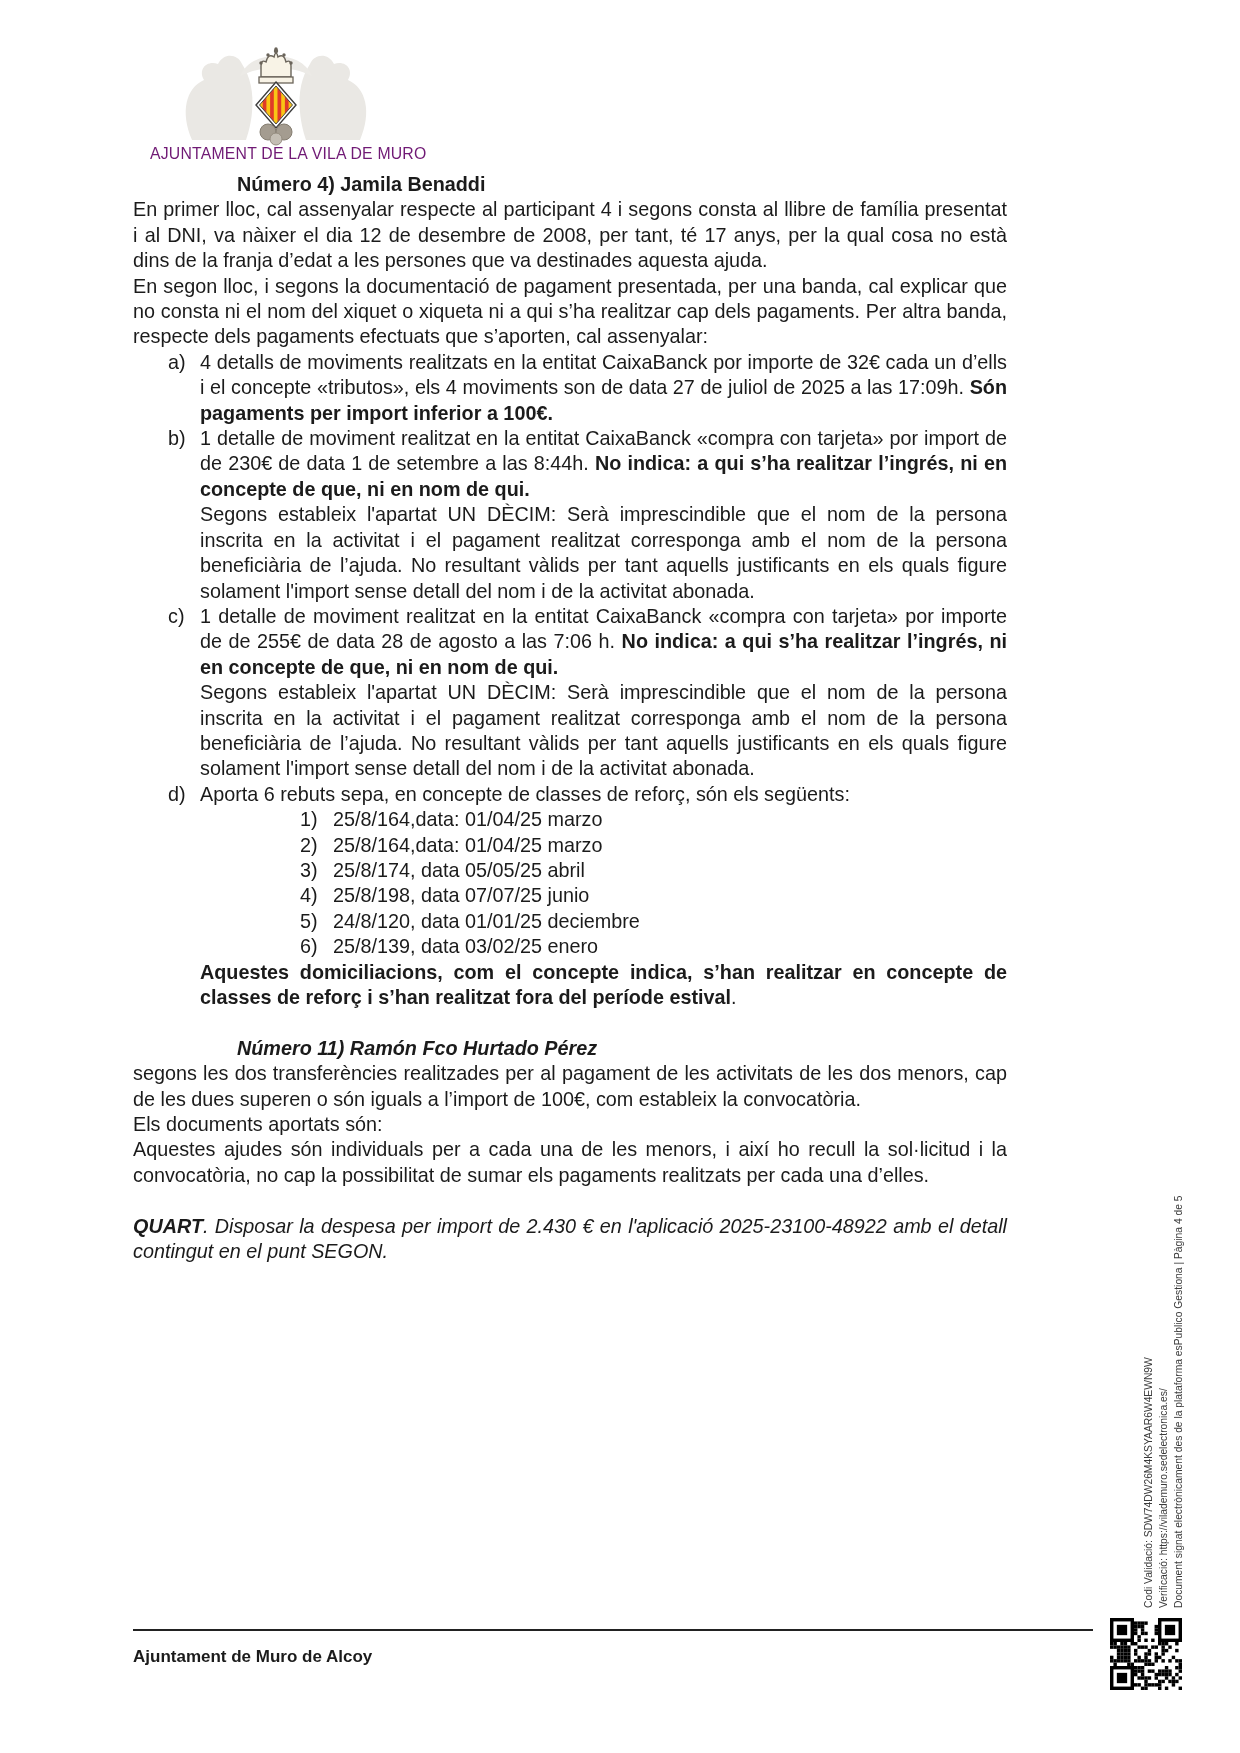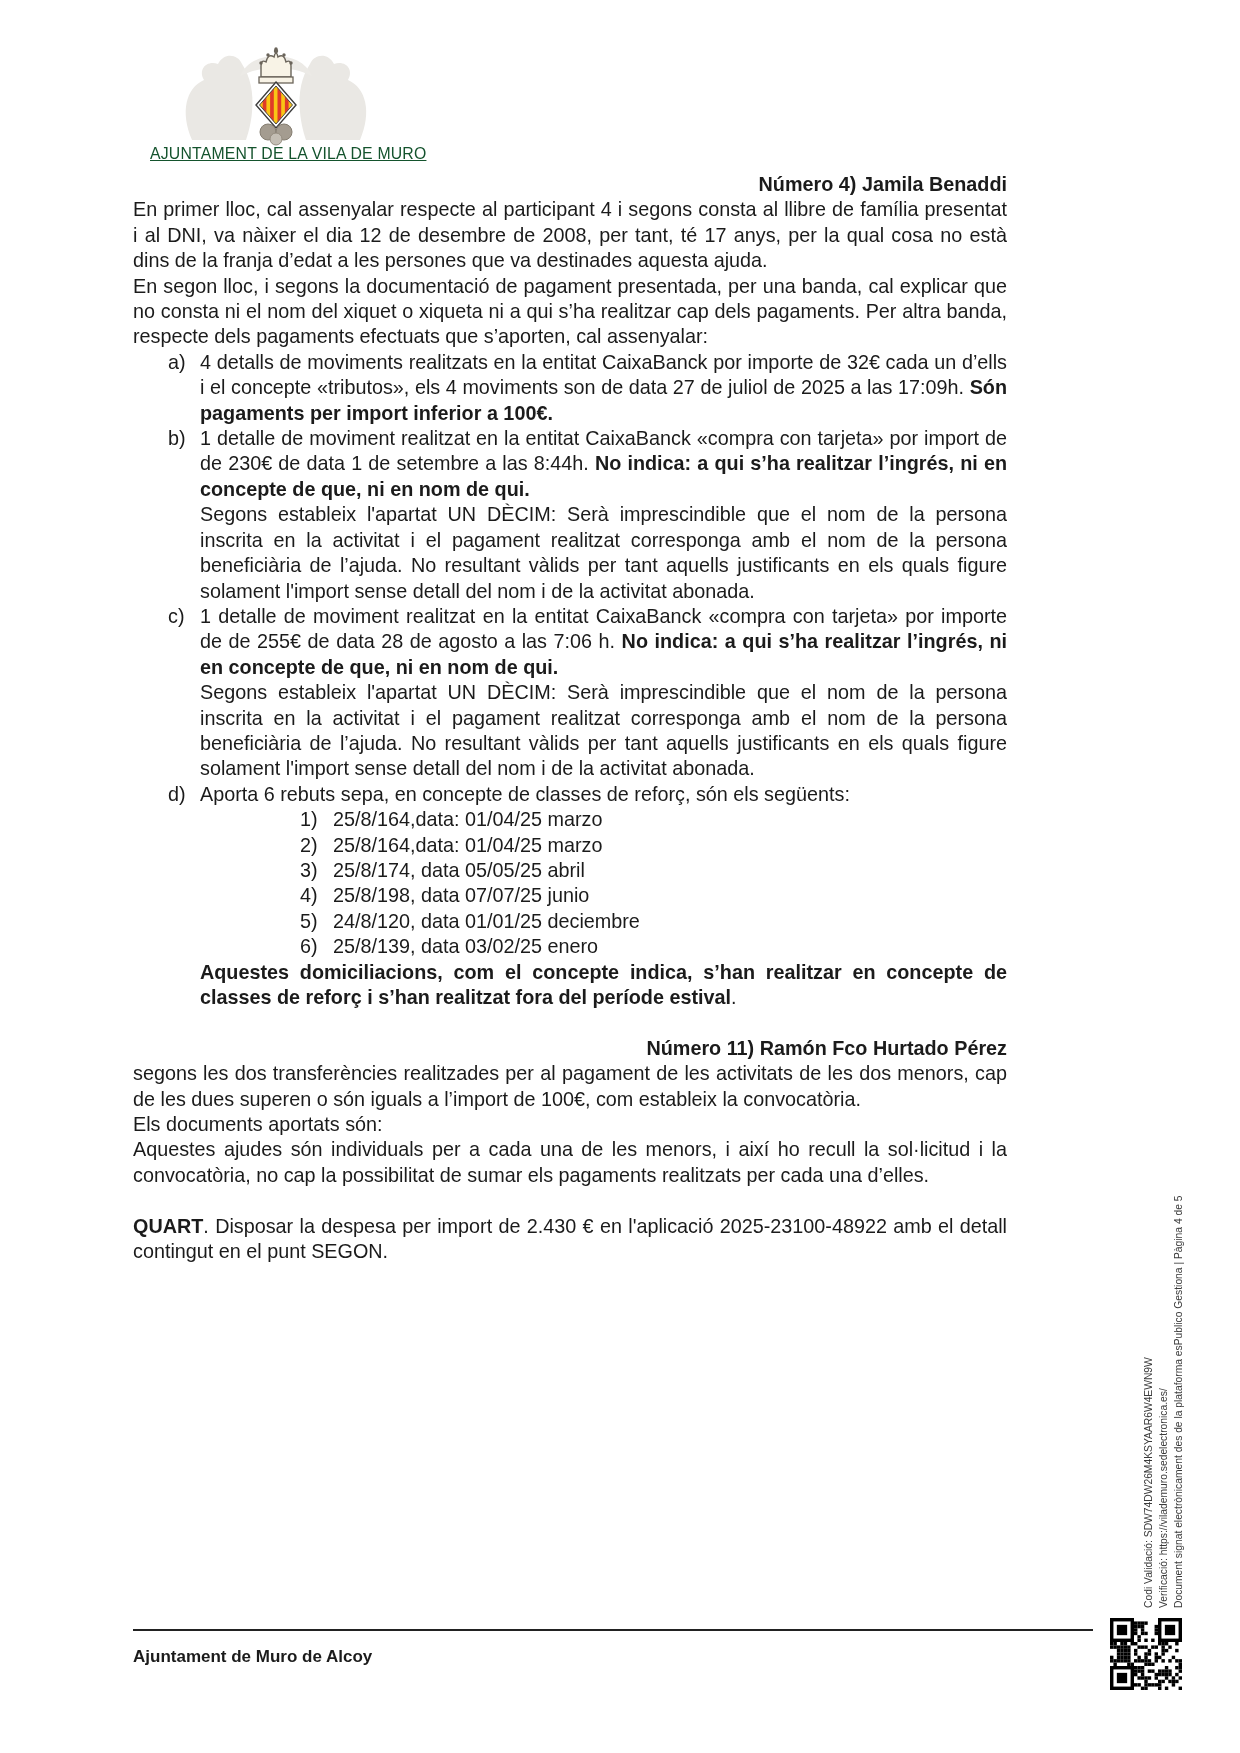--- a/index.html
+++ b/index.html
@@ -1,25 +1,25 @@
 <!DOCTYPE html>
 <html lang="ca"><head>
 <meta charset="utf-8">
 <style>
   html,body{margin:0;padding:0;background:#fff;}
   .page{position:relative;width:1240px;height:1753px;background:#fff;overflow:hidden;
         font-family:"Liberation Sans","DejaVu Sans",sans-serif;color:#1b1b1b;}
   
   .logo-svg{position:absolute;left:128px;top:36px;}
-  .logo-caption{position:absolute;left:150px;top:145px;font-size:15.8px;letter-spacing:.2px;color:#14532d;white-space:nowrap;text-decoration:underline;}
+  .logo-caption{position:absolute;left:150px;top:145px;font-size:15.8px;letter-spacing:.2px;color:#701a75;white-space:nowrap;}
   
   .content{position:absolute;left:133px;top:172px;width:874px;font-size:19.8px;line-height:25.4px;text-align:justify;}
   .content p{margin:0;}
-  .heading{font-weight:bold;padding-left:104px;text-align:right;}
-  .mt{margin-top:25.4px !important;}
+  .heading{font-weight:bold;padding-left:104px;text-align:left;}
+  .mt{margin-top:25.4px !important;font-style:italic;}
   .li{display:flex;padding-left:35px;}
   .li .marker{flex:0 0 32px;}
   .li .li-body{flex:1;min-width:0;}
   .receipts{padding-left:100px;text-align:left;}
   .receipt{display:flex;}
   .receipt .num{flex:0 0 33px;}
   .indent{text-indent:104px;}
   b{font-weight:bold;}
   
   .footer-rule{position:absolute;left:133px;top:1629px;width:960px;height:2px;background:#222;}

